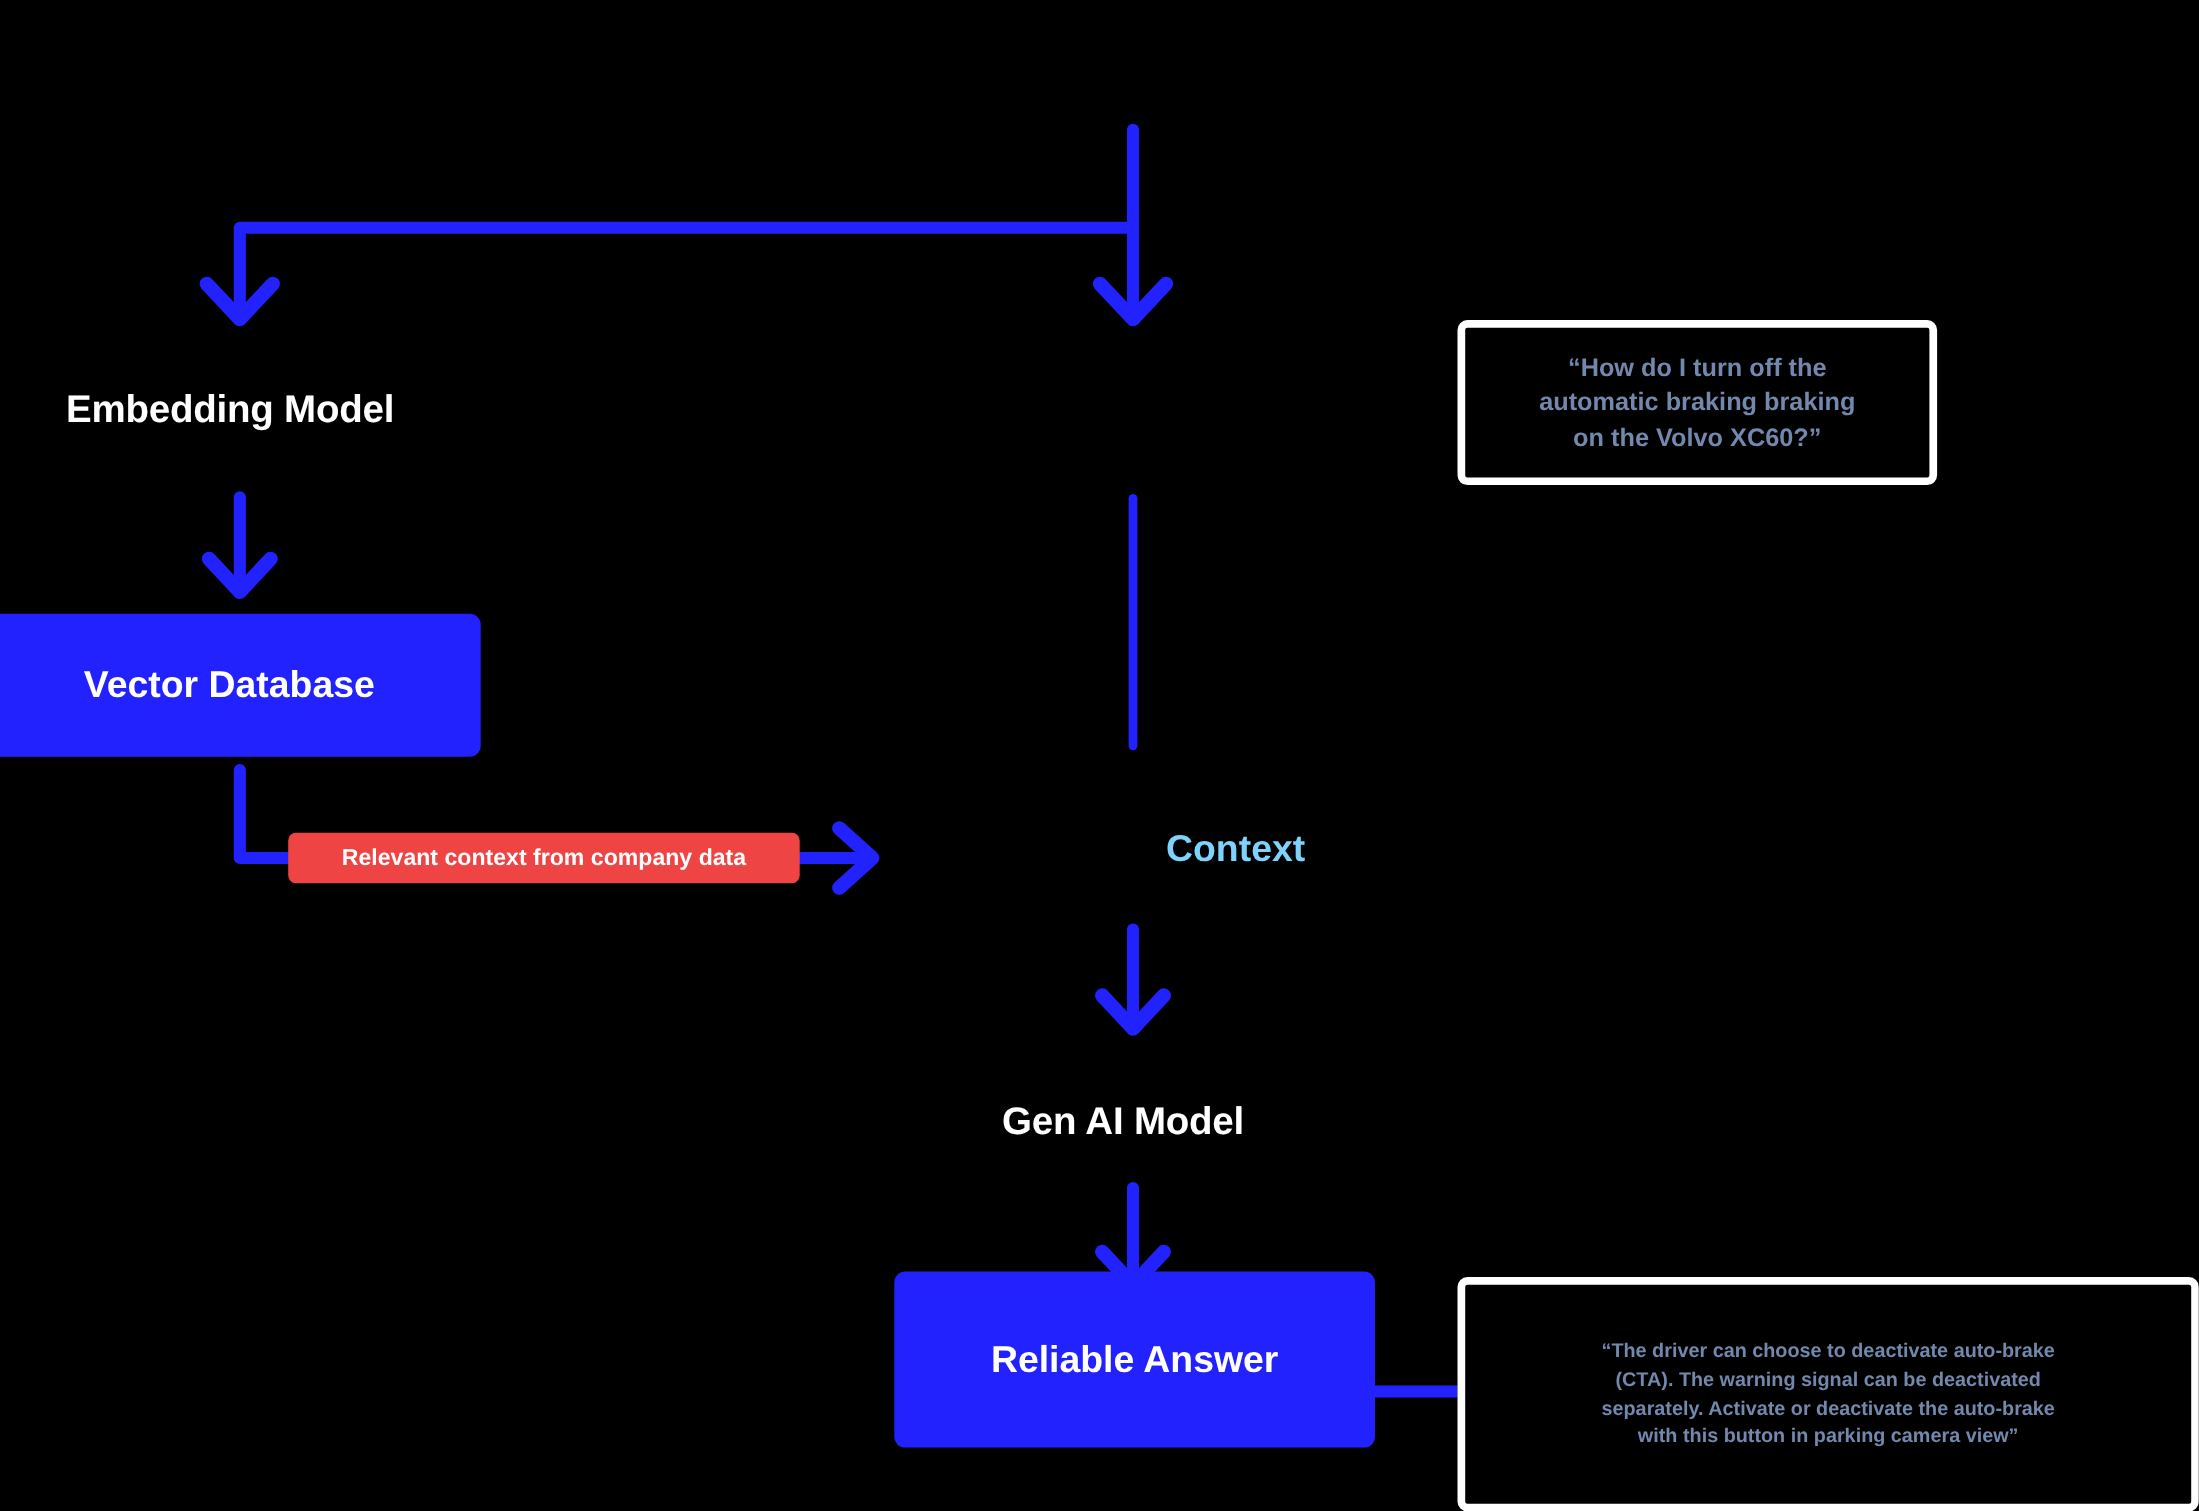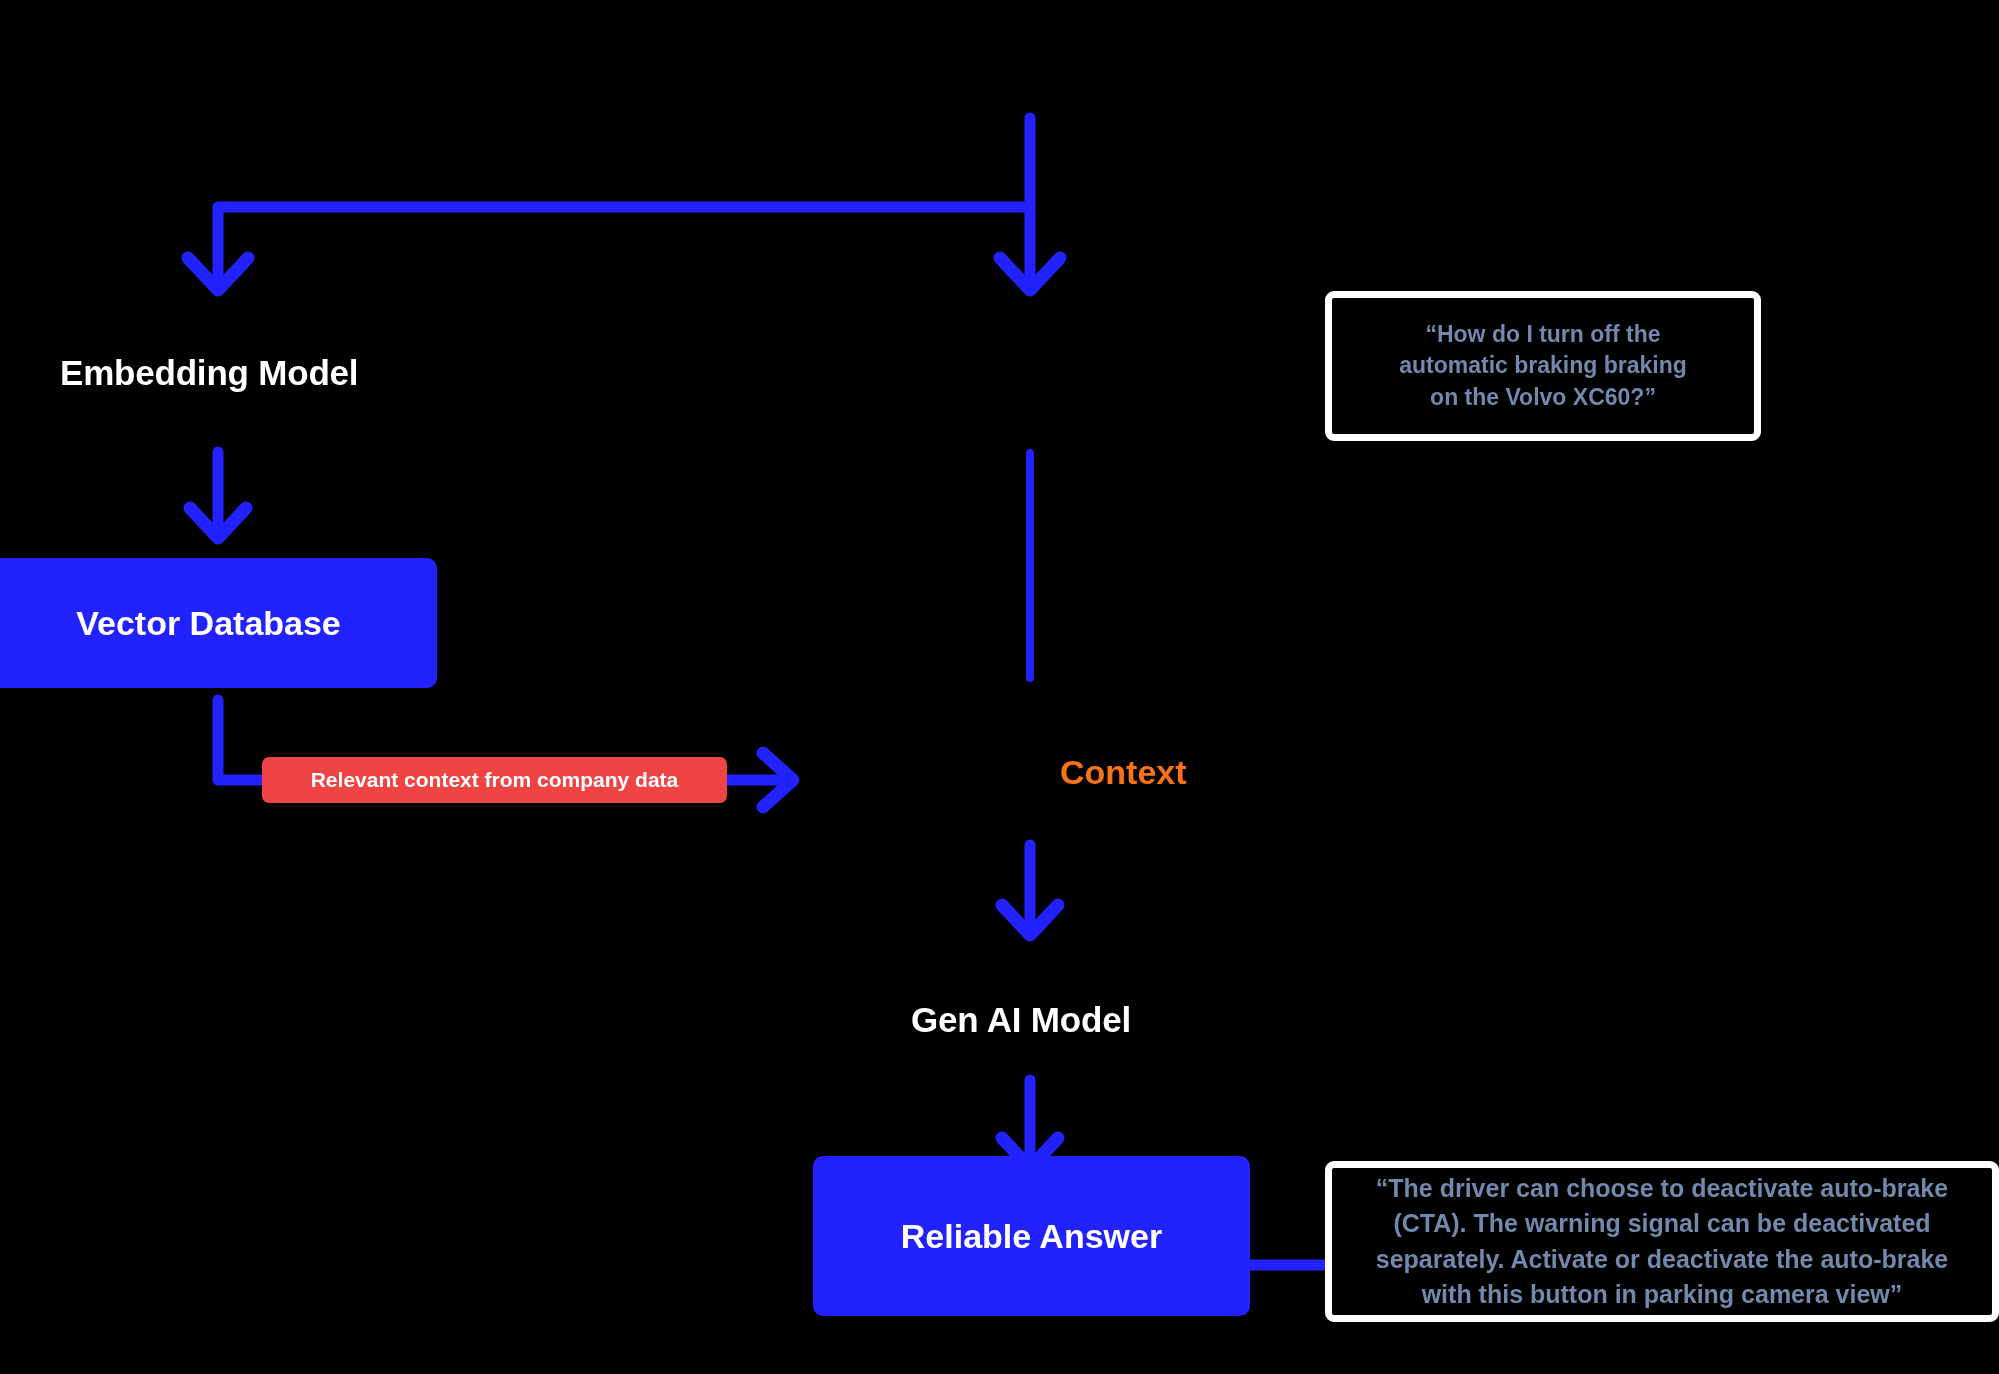--- a/index.html
+++ b/index.html
@@ -37,21 +37,21 @@
     white-space: nowrap;
   }
   #label-embedding-model { left: 60px;  top: 353px; }
   #label-gen-ai-model    { left: 911px; top: 1000px; }
 
   
   #label-context {
     position: absolute;
     left: 1060px;
     top: 753px;
-    color: #f97316;
+    color: #7dd3fc;
     font-weight: bold;
     font-size: 34px;
     white-space: nowrap;
   }
 
   
   .blue-box {
     position: absolute;
     background: #2222ff;
     color: #ffffff;
@@ -119,22 +119,22 @@
     width: 436px;
     height: 150px;
     font-size: 23px;
     line-height: 1.37;
     padding: 6px 22px;
   }
   #box-answer {
     left: 1325px;
     top: 1161px;
     width: 674px;
-    height: 161px;
-    font-size: 25px;
+    height: 213px;
+    font-size: 18px;
     line-height: 1.42;
     padding: 8px 26px;
     justify-content: center;
   }
   .quote-line { display: block; }
 </style>
 </head>
 <body>
 
 <div id="canvas">

